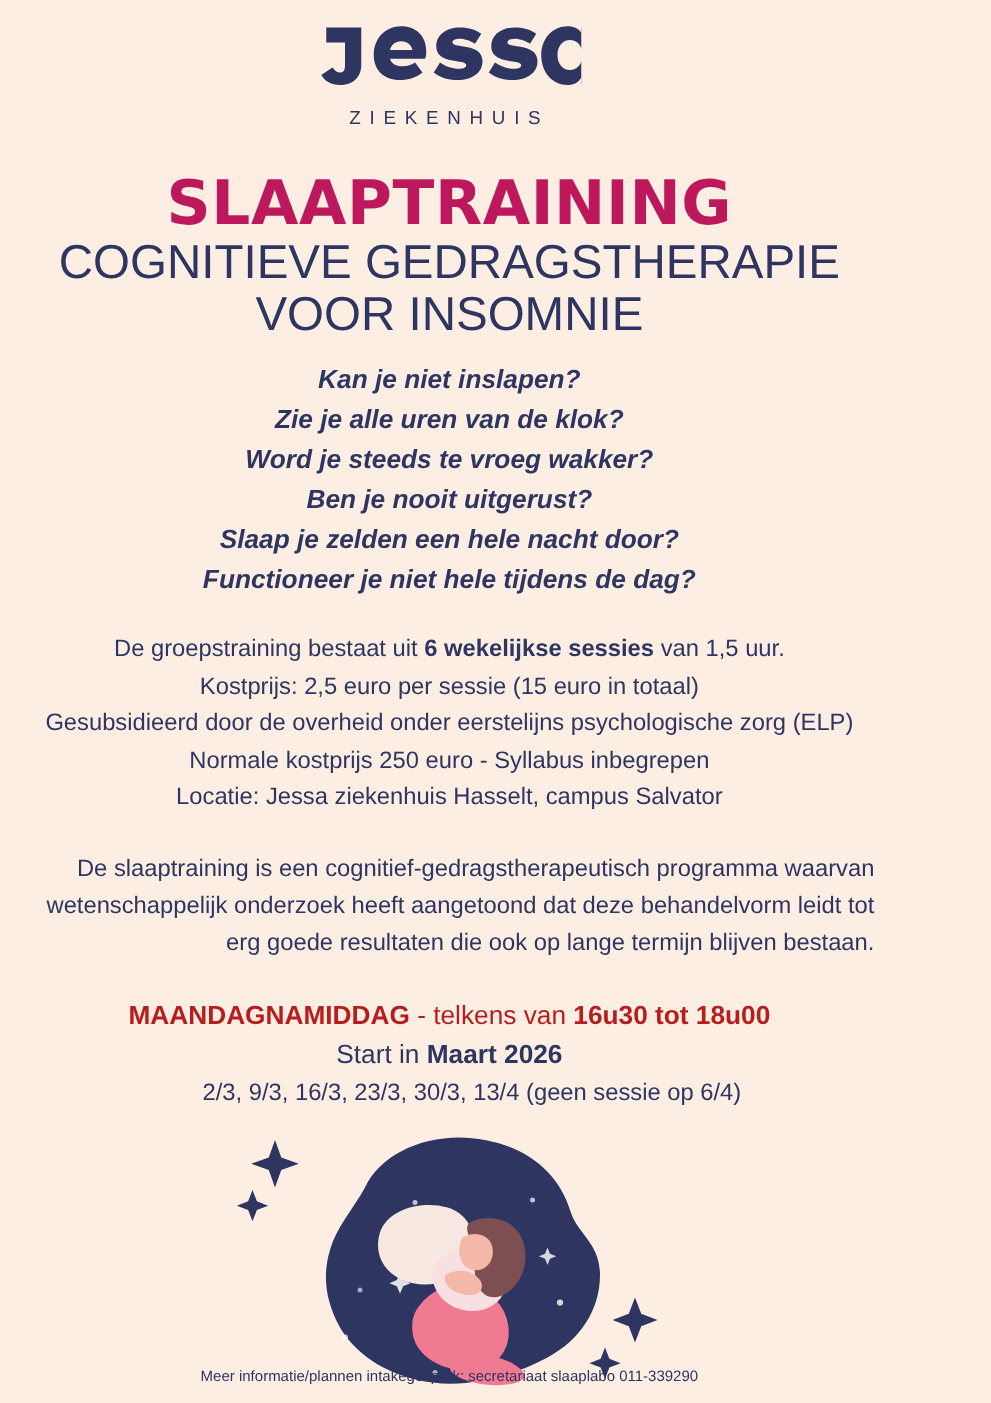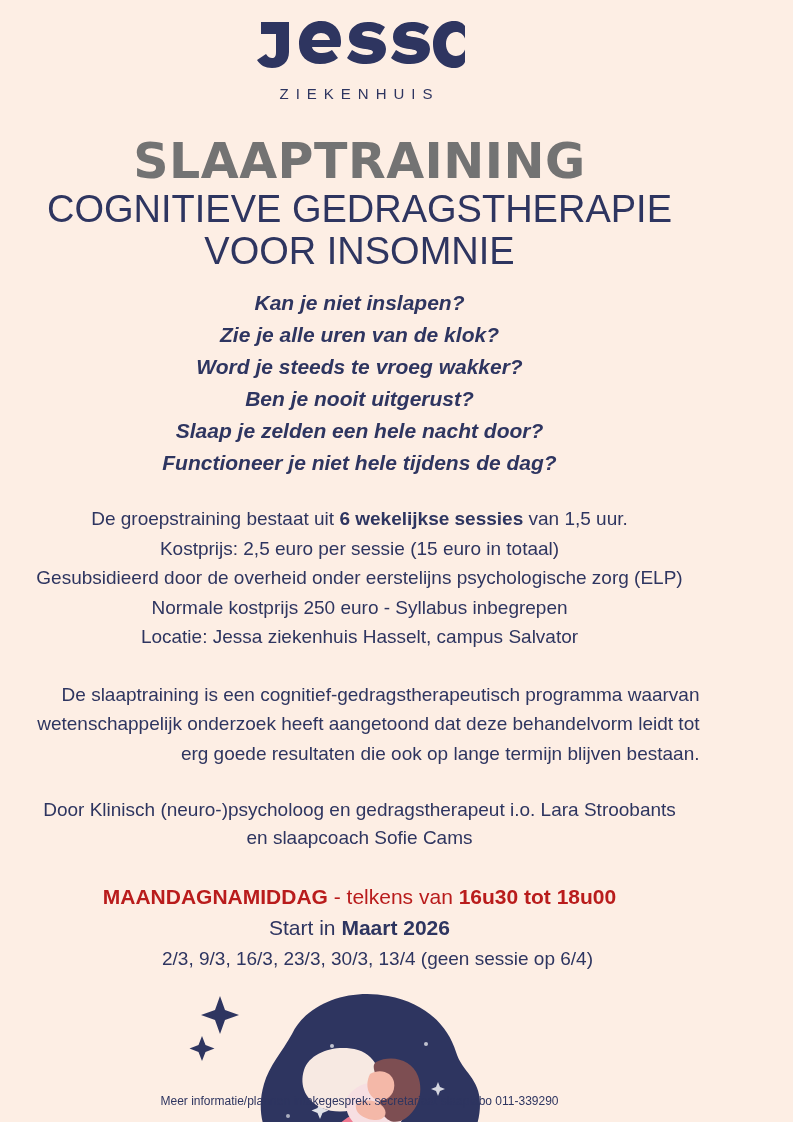--- a/index.html
+++ b/index.html
@@ -37,21 +37,21 @@
     font-weight: normal;
   }
 
   
   .title-main {
     text-align: center;
     font-family: "DejaVu Sans", sans-serif;
     font-weight: bold;
     font-size: 49px;
     letter-spacing: 0.5px;
-    color: #737373;
+    color: #be185d;
     margin-top: 34px;
     line-height: 1.05;
   }
   .title-sub {
     text-align: center;
     font-family: "Liberation Sans", sans-serif;
     font-weight: normal;
     font-size: 38px;
     color: #2e3560;
     margin-top: 2px;
@@ -185,24 +185,20 @@
       <span>De groepstraining bestaat uit </span><b>6 wekelijkse sessies</b><span> van 1,5 uur.</span>
     </div>
     <div class="body-line">Kostprijs: 2,5 euro per sessie (15 euro in totaal)</div>
     <div class="body-line">Gesubsidieerd door de overheid onder eerstelijns psychologische zorg (ELP)</div>
     <div class="body-line">Normale kostprijs 250 euro - Syllabus inbegrepen</div>
     <div class="body-line">Locatie:  Jessa ziekenhuis Hasselt, campus Salvator</div>
   </div>
 
   <div class="para">De slaaptraining is een cognitief-gedragstherapeutisch programma waarvan wetenschappelijk onderzoek heeft aangetoond dat deze behandelvorm leidt tot erg goede resultaten die ook op lange termijn blijven bestaan.</div>
 
-  <div class="credits">
-    <div class="body-line">Door Klinisch (neuro-)psycholoog en gedragstherapeut i.o. Lara Stroobants</div>
-    <div class="body-line">en slaapcoach Sofie Cams</div>
-  </div>
 
   <div class="schedule">
     <div class="sched-line-1">
       <span class="strong">MAANDAGNAMIDDAG</span><span> - telkens van </span><span class="strong">16u30 tot 18u00</span>
     </div>
     <div class="sched-line-2">
       <span>Start in </span><span class="strong">Maart 2026</span>
     </div>
     <div class="sched-line-3">2/3, 9/3, 16/3, 23/3, 30/3, 13/4 (geen sessie op 6/4)</div>
   </div>

